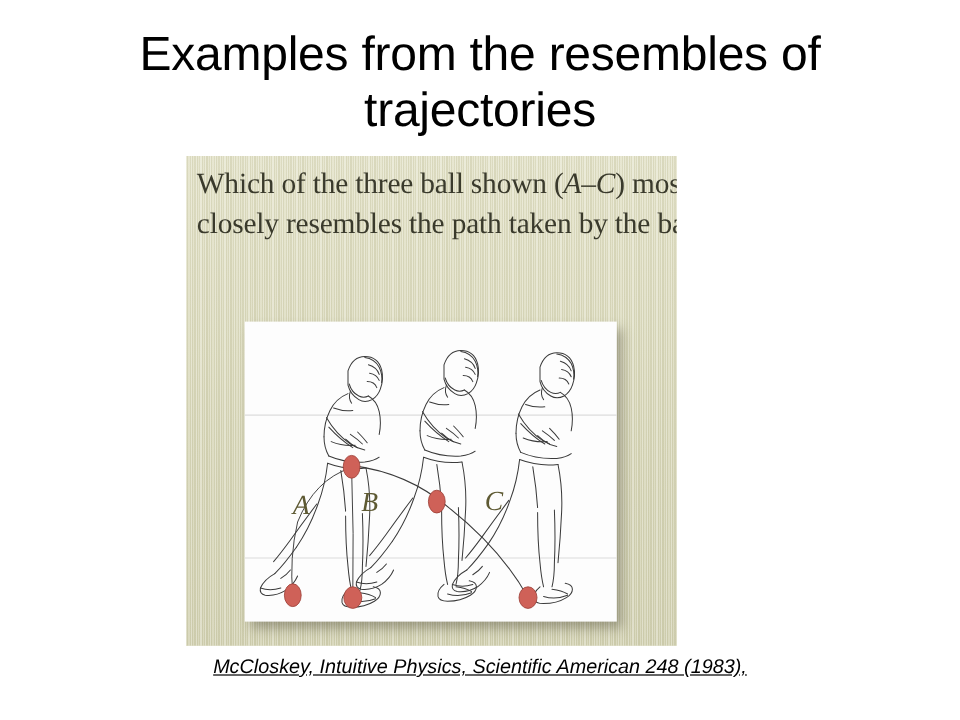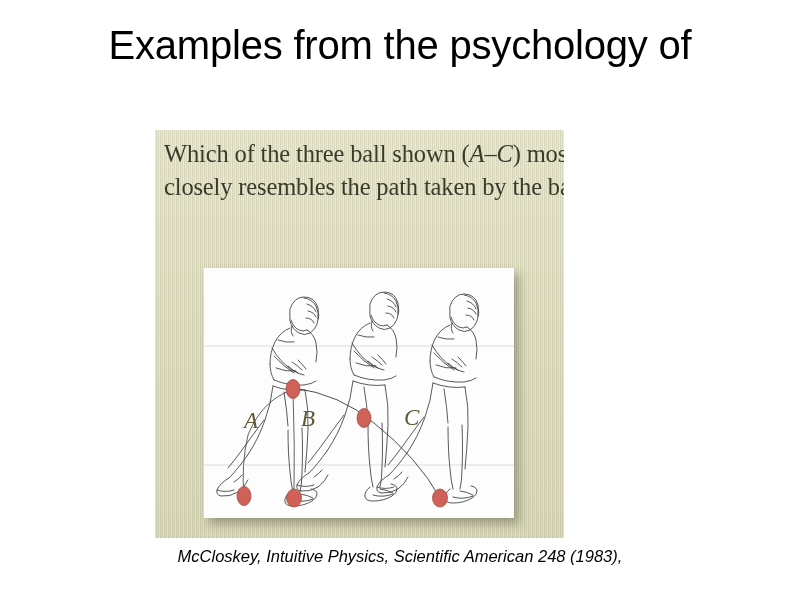--- a/index.html
+++ b/index.html
@@ -97,29 +97,31 @@
     position: absolute;
     left: 0;
     top: 547px;
     width: 800px;
     text-align: center;
     font-family: "Liberation Sans", sans-serif;
     font-style: italic;
     font-size: 16.5px;
     font-weight: 400;
     color: #000000;
+    text-decoration: underline;
   }
 </style>
 </head>
 <body>
 
 <div class="slide">
 
   <div class="slide-title">
-    <span>Examples from the psychology of</span><br>
+    <span>Examples from the resembles of</span><br>
+    <span>trajectories</span>
   </div>
 
   <div class="figure-panel">
 
     <div class="panel-question">
       <span class="qline"><span>Which of the three ball shown (</span><i>A</i><span>–</span><i>C</i><span>) most</span></span>
       <span class="qline">closely resembles the path taken by the ball?</span>
     </div>
 
     <div class="illustration-box">

